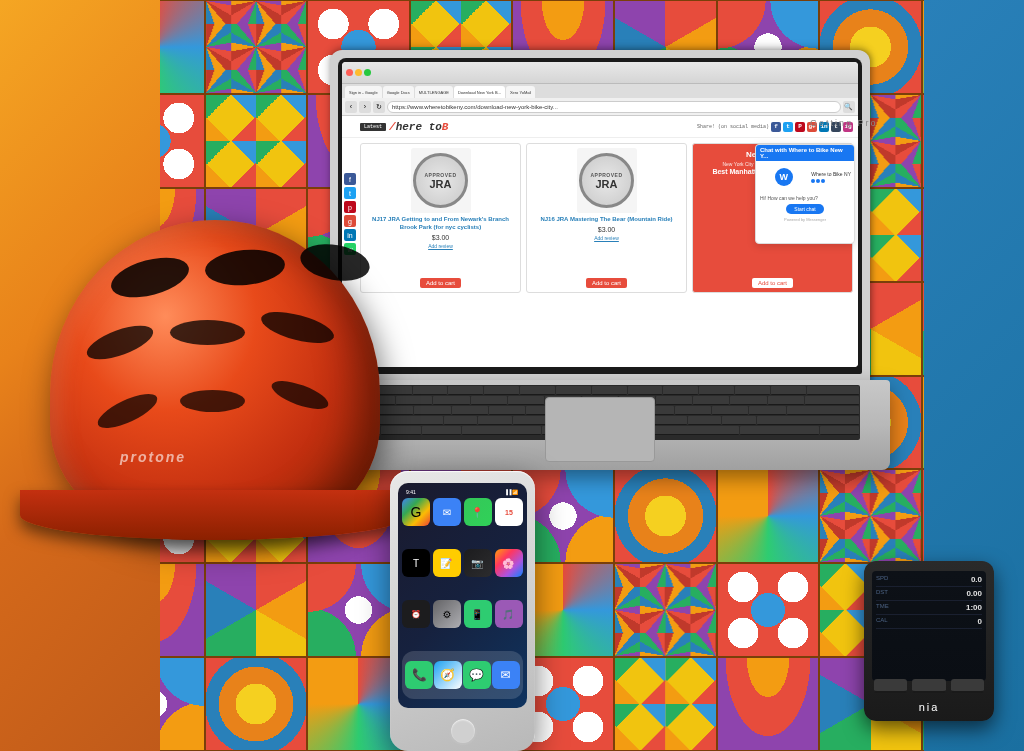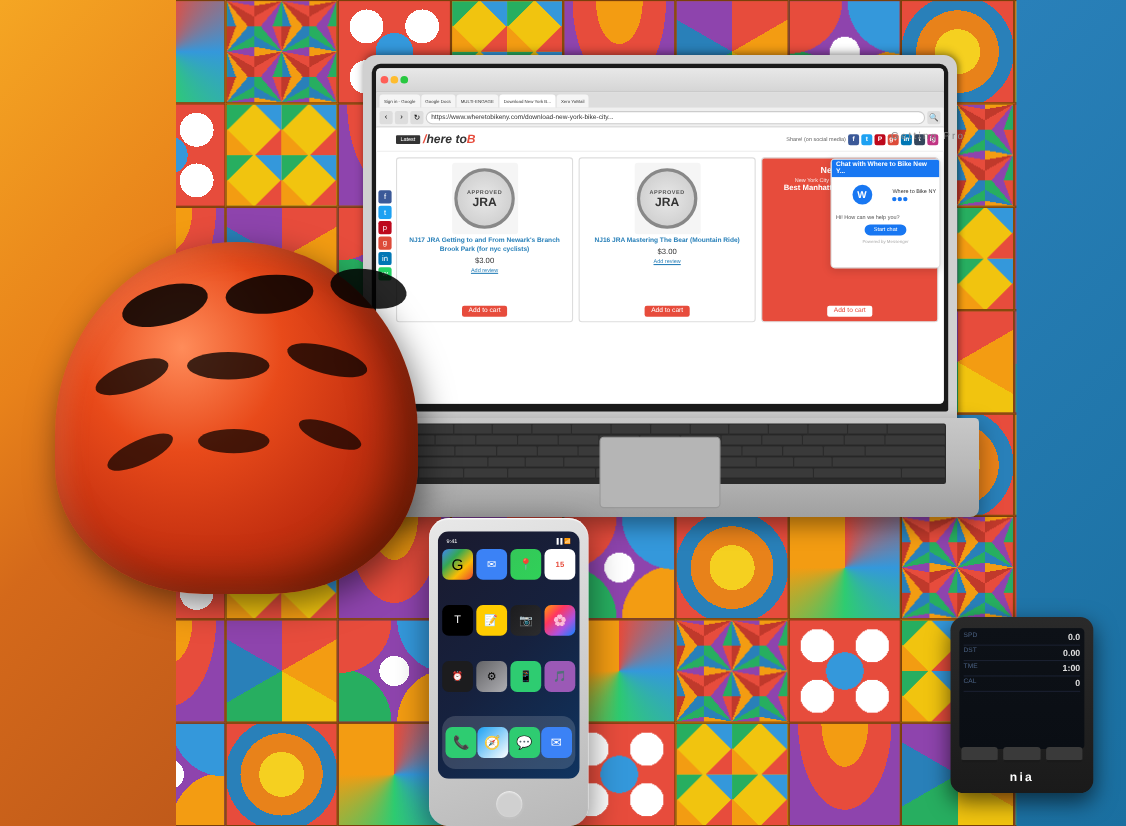--- a/index.html
+++ b/index.html
@@ -282,20 +282,21 @@
 
     .site-header {
       height: 22px;
       background: #fff;
       border-bottom: 1px solid #eee;
       display: flex;
       align-items: center;
       padding: 0 5px;
       gap: 3px;
       font-size: 5px;
+      font-family: Liberation Mono, monospace;
     }
 
     .site-logo {
       font-size: 11px;
       font-weight: bold;
       font-style: italic;
       color: #333;
     }
     .site-logo span { color: #e74c3c; }
 
@@ -709,21 +710,21 @@
       color: #e0e0e0;
       font-weight: bold;
     }
     .gps-logo {
       position: absolute;
       bottom: 8px;
       left: 50%;
       transform: translateX(-50%);
       color: #fff;
       font-size: 11px;
-      font-weight: bold;
+      font-weight: normal;
       letter-spacing: 2px;
     }
     .gps-btn-row {
       position: absolute;
       bottom: 28px;
       left: 10px;
       right: 10px;
       display: flex;
       gap: 5px;
     }
@@ -872,20 +873,23 @@
     <div class="helmet-body">
       <div class="helmet-vent-1"></div>
       <div class="helmet-vent-2"></div>
       <div class="helmet-vent-3"></div>
       <div class="helmet-vent-4"></div>
       <div class="helmet-vent-5"></div>
       <div class="helmet-vent-6"></div>
       <div class="helmet-vent-7"></div>
       <div class="helmet-vent-8"></div>
       <div class="helmet-vent-9"></div>
+    </div>
+    <div class="helmet-brim">
+      <span class="helmet-brand">protone</span>
     </div>
   </div>
 
   <div class="laptop">
 
     <div class="laptop-lid">
       <div class="laptop-screen-bezel">
         <div class="laptop-screen">
           <div class="website-inner">
 

